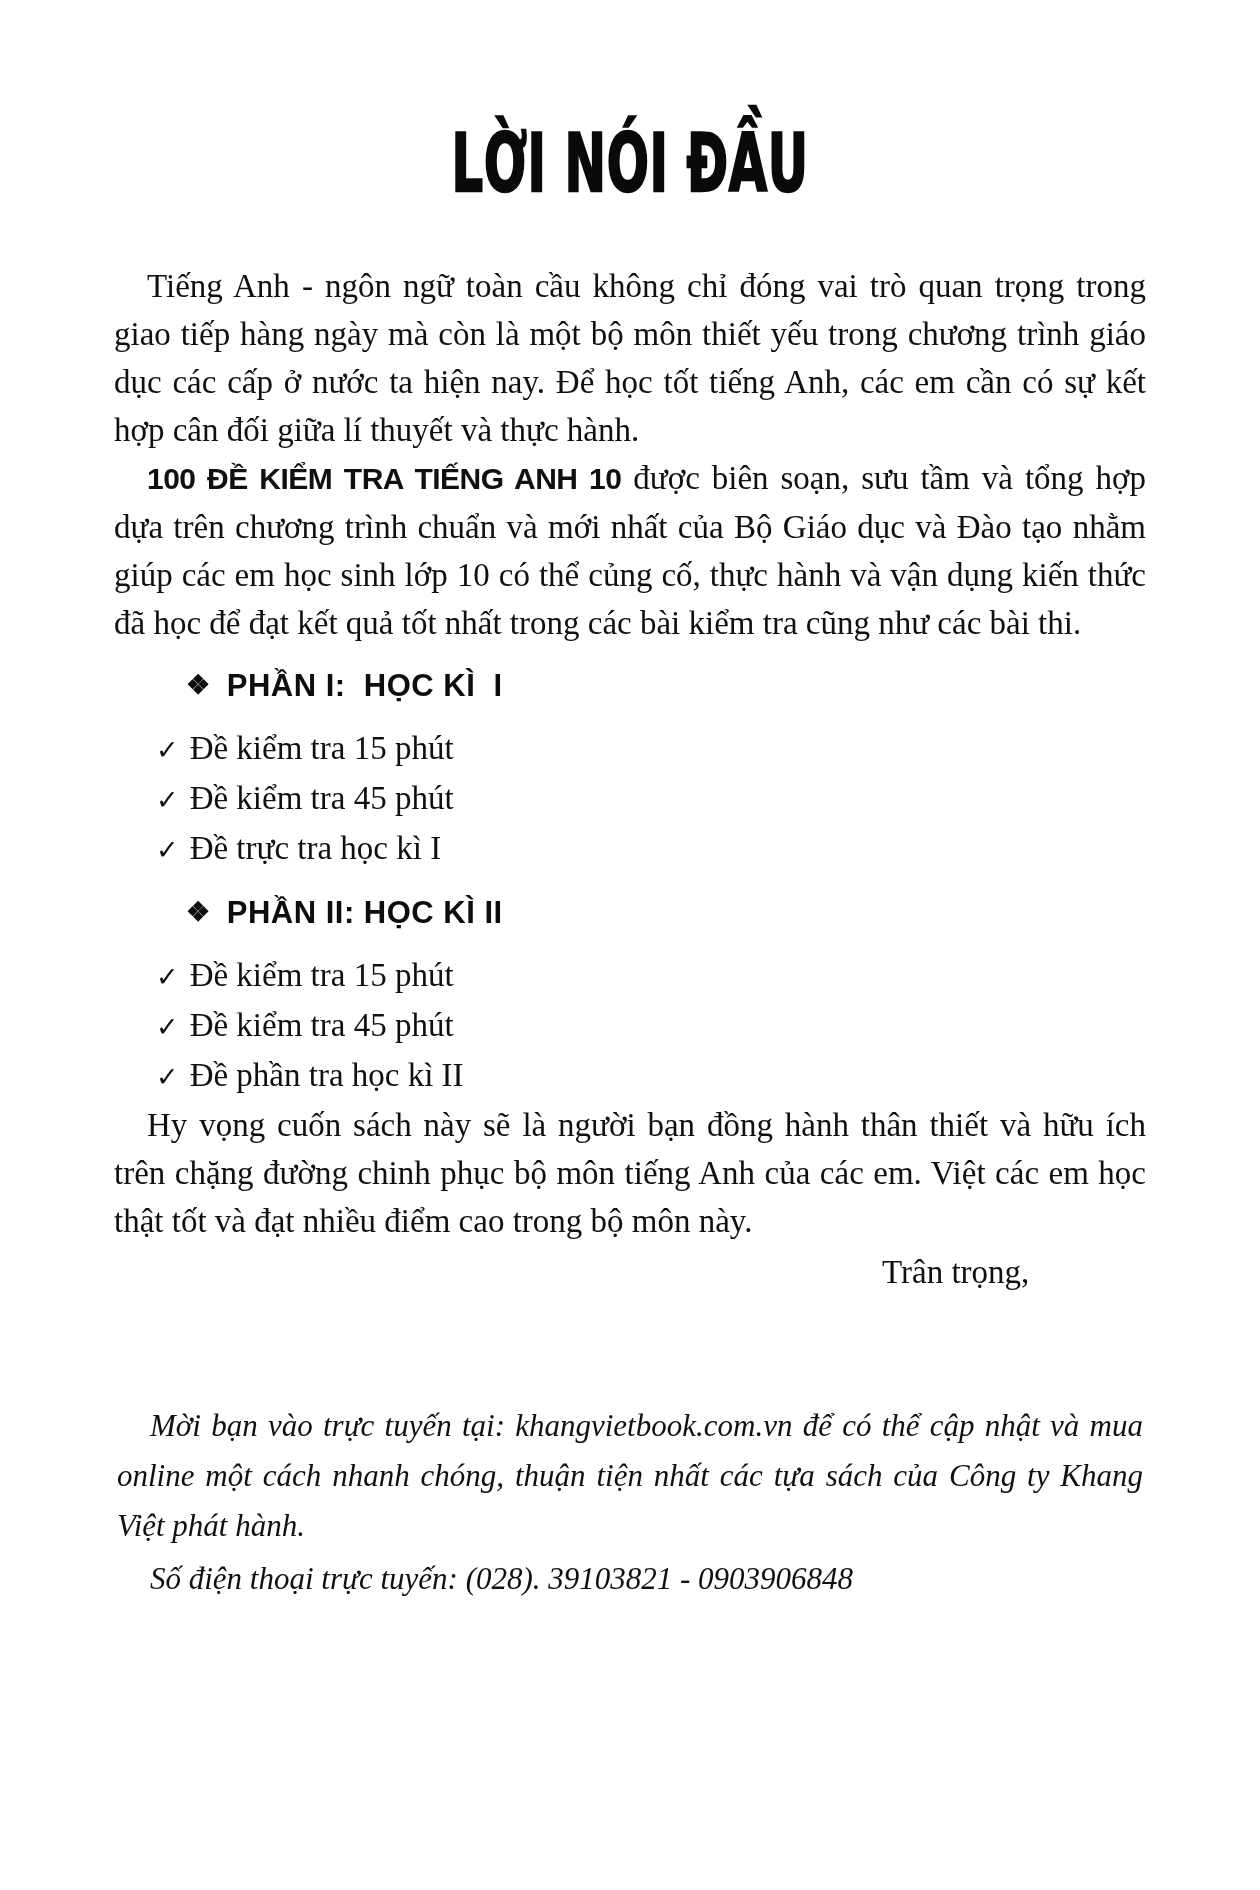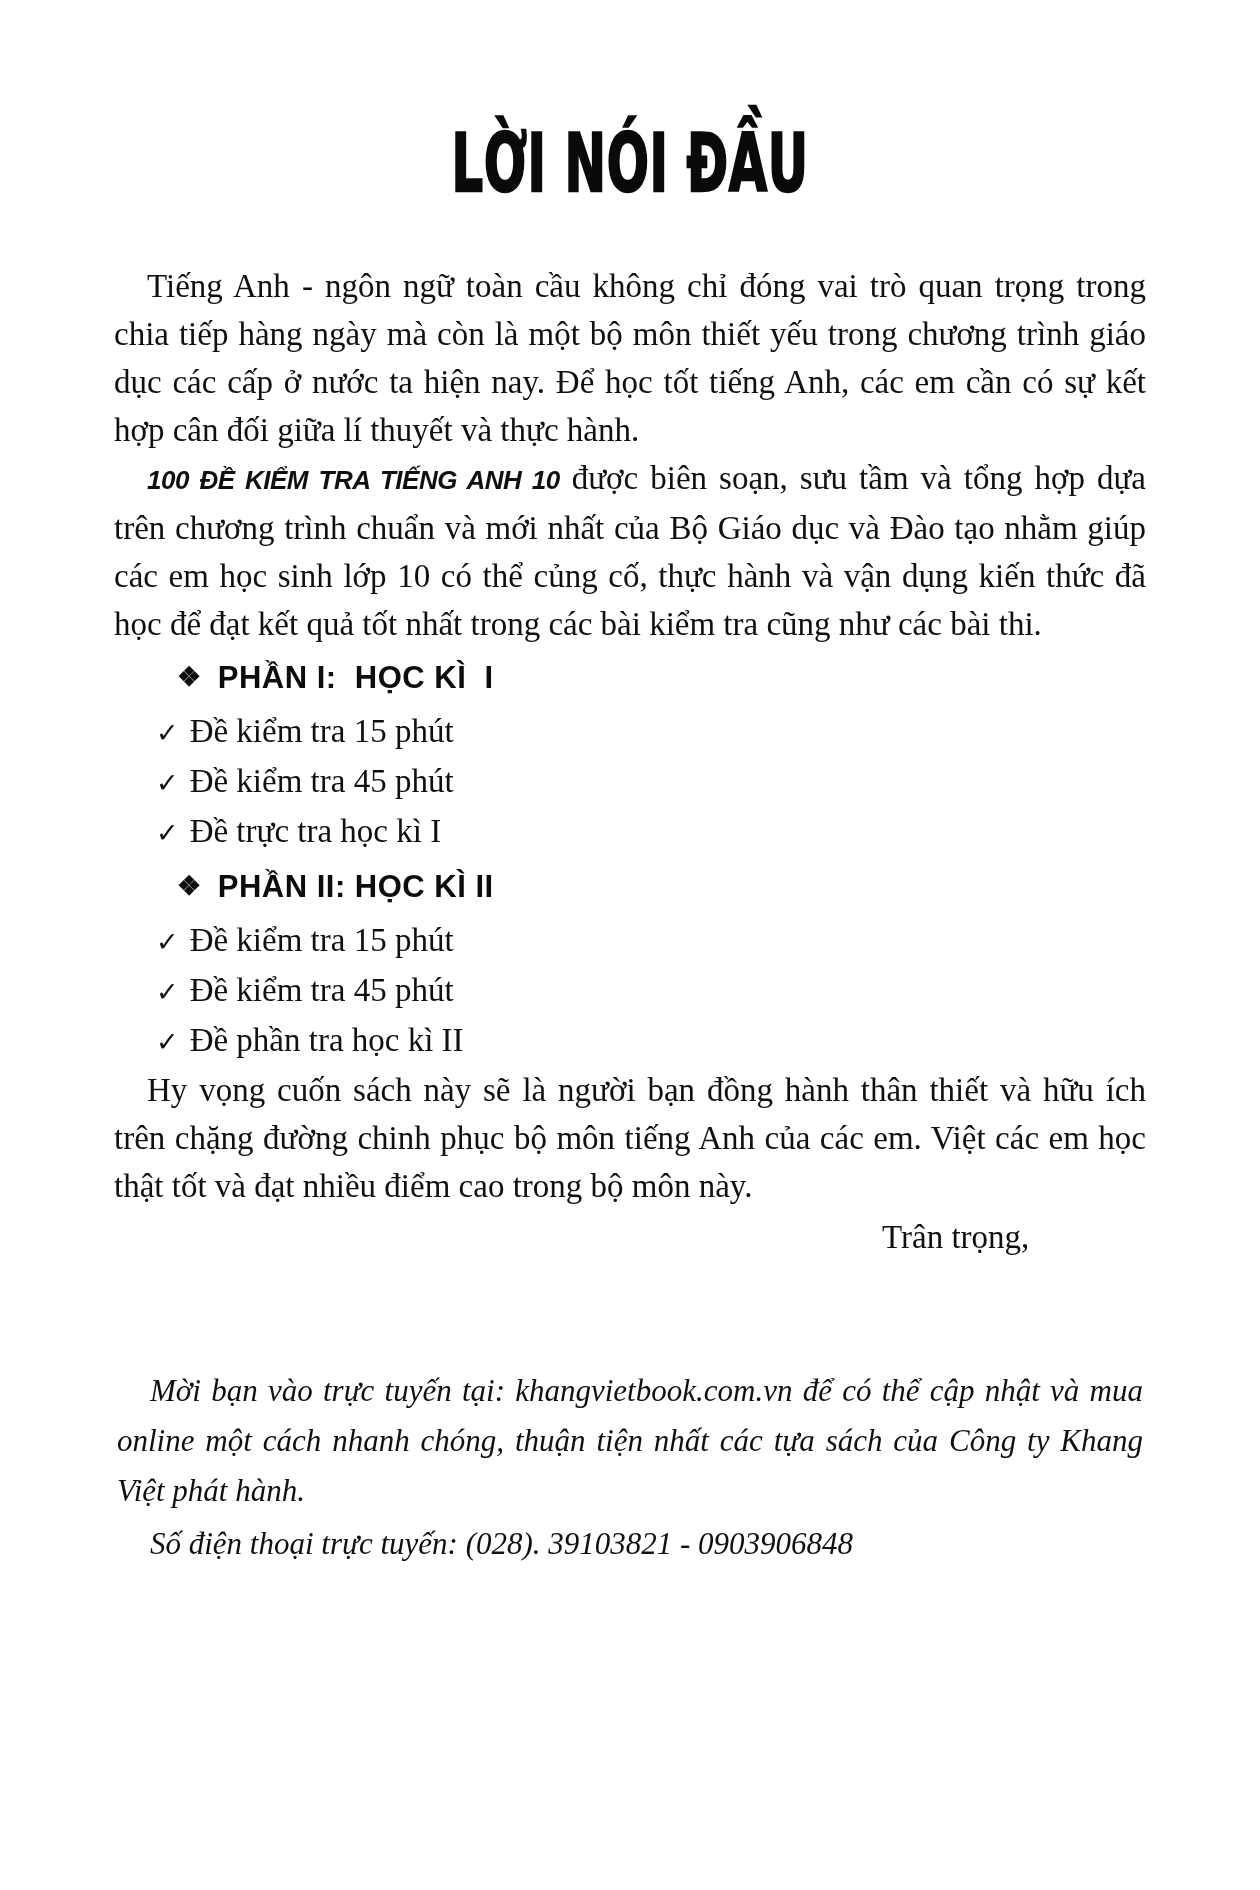--- a/index.html
+++ b/index.html
@@ -43,31 +43,30 @@
     text-align: justify;
     text-indent: 33px;
     margin: 0;
   }
   .para.first {
     margin-top: 52px;
   }
   .inline-bold {
     font-family: "Liberation Sans", sans-serif;
     font-weight: bold;
-    font-size: 26px;
+    font-size: 30px;
     letter-spacing: -0.5px;
     white-space: nowrap;
-    font-style: italic;
   }
   .section-head {
     font-family: "Liberation Sans", sans-serif;
     font-weight: bold;
     font-size: 31px;
     line-height: 48px;
-    margin: 5px;
+    margin: 14px;
     padding-left: 58px;
     letter-spacing: 0.5px;
     color: #0d0d0d;
   }
   .section-head .bullet {
     font-size: 27px;
     margin-right: 16px;
     vertical-align: 2px;
   }
   .section-head .head-text {
@@ -115,21 +114,21 @@
 </style>
 </head>
 <body>
 
 <div class="page">
 
   <div class="title-wrap">
     <span class="doc-title">LỜI NÓI ĐẦU</span>
   </div>
 
-  <p class="para first">Tiếng Anh - ngôn ngữ toàn cầu không chỉ đóng vai trò quan trọng trong chia tiếp hàng ngày mà còn là một bộ môn thiết yếu trong chương trình giáo dục các cấp ở nước ta hiện nay. Để học tốt tiếng Anh, các em cần có sự kết hợp cân đối giữa lí thuyết và thực hành.</p>
+  <p class="para first">Tiếng Anh - ngôn ngữ toàn cầu không chỉ đóng vai trò quan trọng trong giao tiếp hàng ngày mà còn là một bộ môn thiết yếu trong chương trình giáo dục các cấp ở nước ta hiện nay. Để học tốt tiếng Anh, các em cần có sự kết hợp cân đối giữa lí thuyết và thực hành.</p>
 
   <p class="para"><b class="inline-bold">100 ĐỀ KIỂM TRA TIẾNG ANH 10</b><span> được biên soạn, sưu tầm và tổng hợp dựa trên chương trình chuẩn và mới nhất của Bộ Giáo dục và Đào tạo nhằm giúp các em học sinh lớp 10 có thể củng cố, thực hành và vận dụng kiến thức đã học để đạt kết quả tốt nhất trong các bài kiểm tra cũng như các bài thi.</span></p>
 
 
   <p class="section-head"><span class="bullet">❖</span><span class="head-text">PHẦN I:  HỌC KÌ  I</span></p>
 
   <p class="check-item"><span class="check">✓</span><span>Đề kiểm tra 15 phút</span></p>
   <p class="check-item"><span class="check">✓</span><span>Đề kiểm tra 45 phút</span></p>
   <p class="check-item"><span class="check">✓</span><span>Đề trực tra học kì I</span></p>
 

